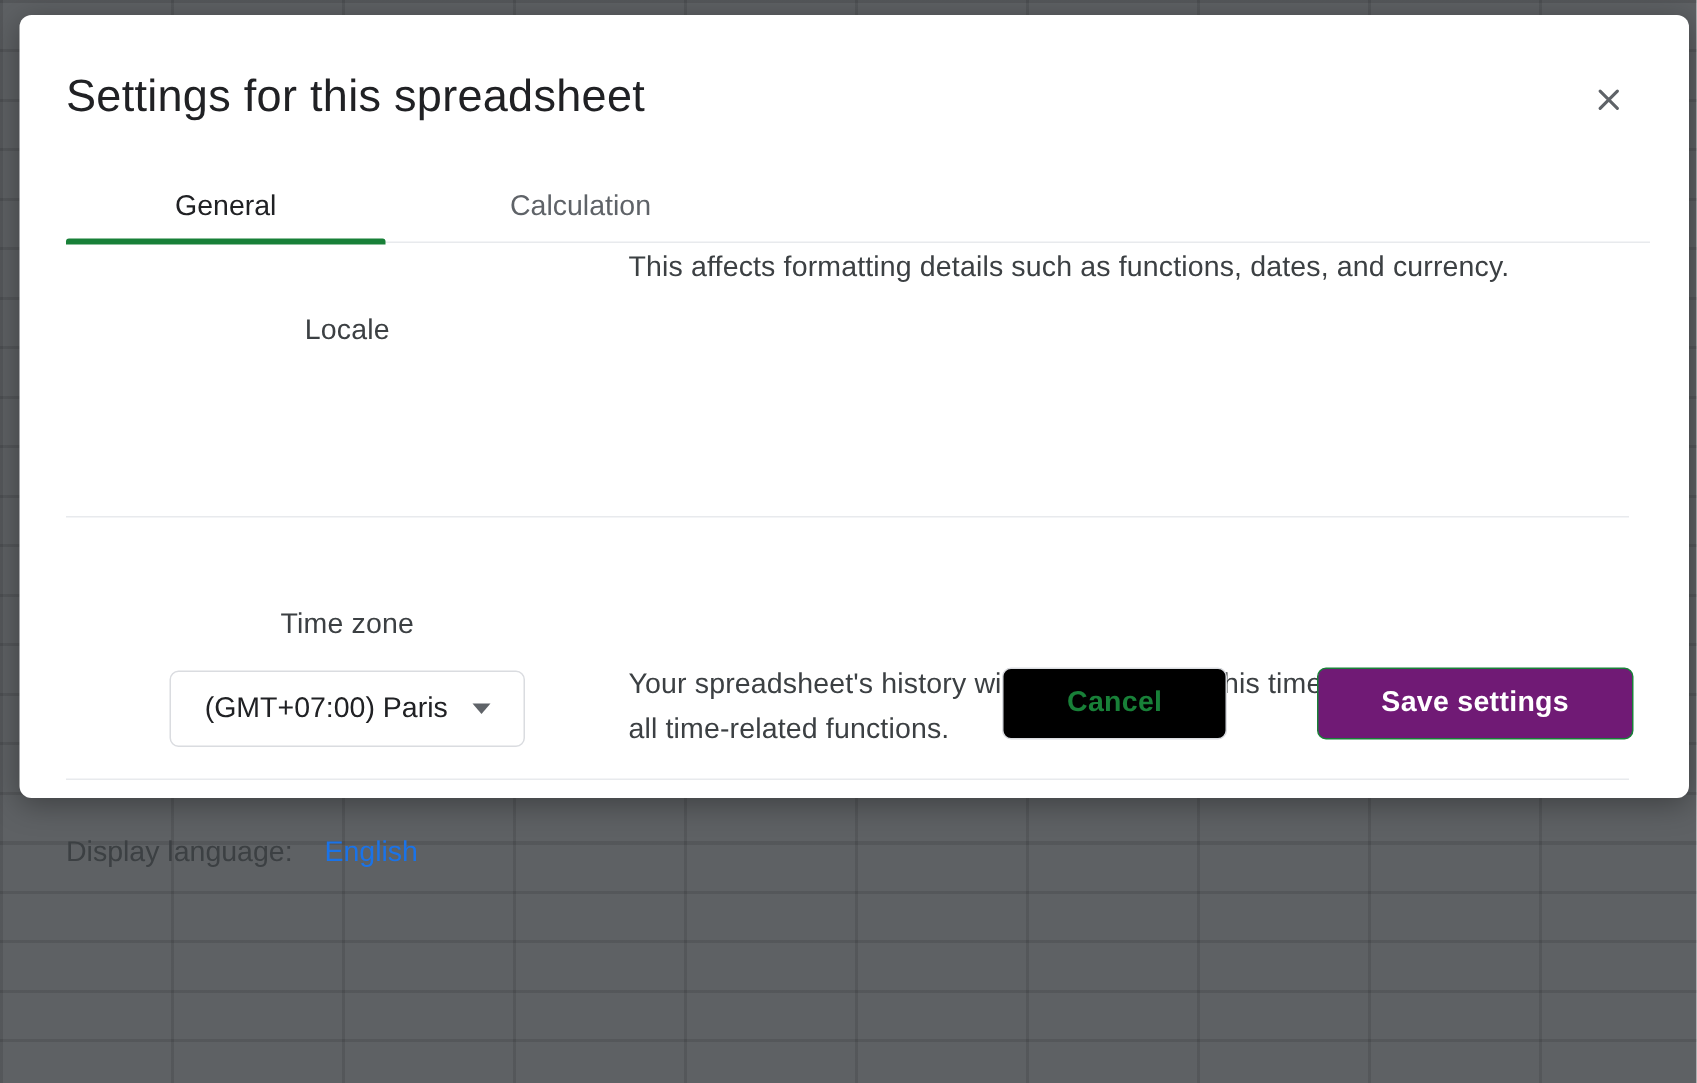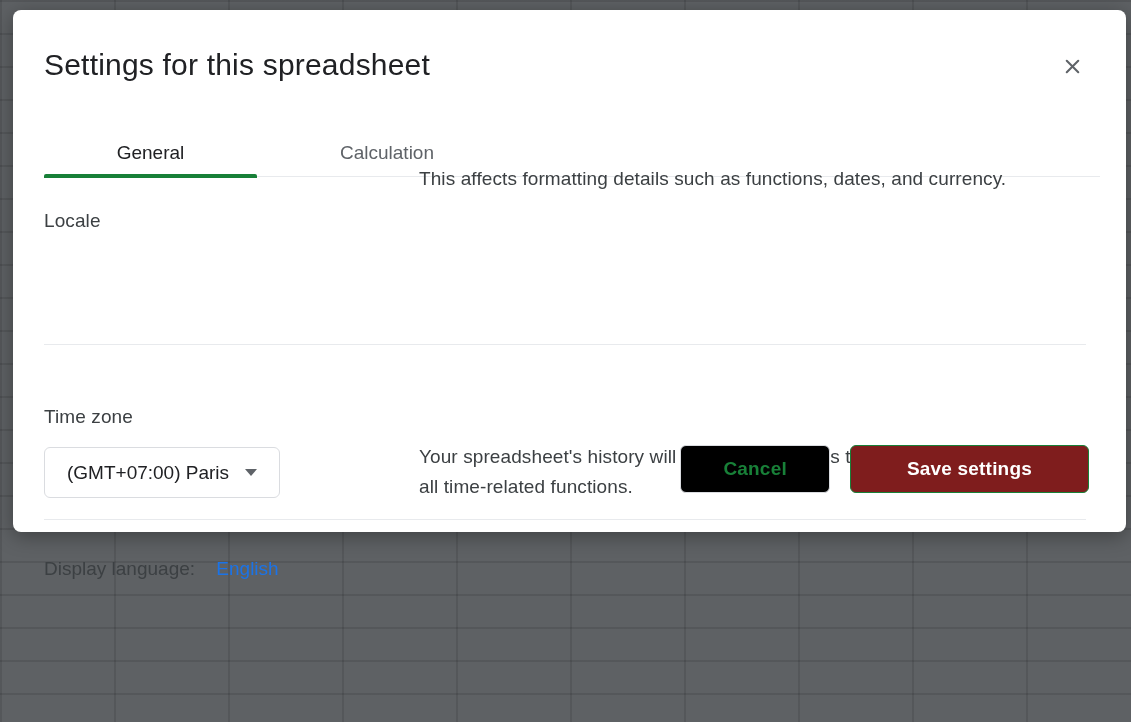--- a/index.html
+++ b/index.html
@@ -39,21 +39,21 @@
     width: 32px; height: 32px;
     display: flex; align-items: center; justify-content: center;
     cursor: pointer;
     border-radius: 50%;
     background: transparent;
     border: none;
   }
   
   .tabs {
     position: absolute;
-    left: 31px; right: 26px; top: 119px;
+    left: 31px; right: 26px; top: 104px;
     height: 48px;
     display: flex;
     border-bottom: 1px solid #e8eaed;
   }
   .tab {
     height: 48px;
     display: flex; align-items: center; justify-content: center;
     font-size: 19px;
     cursor: pointer;
     position: relative;
@@ -71,21 +71,21 @@
     border-radius: 2px 2px 0 0;
   }
   
   .row {
     position: absolute;
     left: 31px; right: 40px;
     display: flex;
   }
   .row-locale   { top: 154px; height: 180px; }
   .row-timezone { top: 354px; height: 175px; }
-  .col-left  { width: 375px; flex: none; }
+  .col-left  { width: 375px; flex: none; text-align: center; }
   .col-right { flex: 1; }
   .field-label {
     font-size: 19px;
     color: #3c4043;
     letter-spacing: 0.1px;
   }
   .row-locale   .field-label { margin-top: 46px; }
   .row-timezone .field-label { margin-top: 42px; }
   .dropdown {
     margin-top: 19px;
@@ -157,25 +157,26 @@
     letter-spacing: 0.2px;
   }
   .btn-cancel {
     background: #000000;
     border: 1px solid #dadce0;
     color: #188038;
     font-weight: 700;
     padding: 0 42px;
   }
   .btn-save {
-    background: #7f1d1d;
+    background: #701a75;
     border: 1px solid #188038;
     color: #ffffff;
     font-weight: 700;
-    padding: 0 56px;
+    padding: 0 42px;
+    margin-left: 40px;
   }
 </style>
 </head>
 <body>
 
 <div class="backdrop"></div>
 
 <div class="dialog">
 
   <div class="dialog-title">Settings for this spreadsheet</div>

